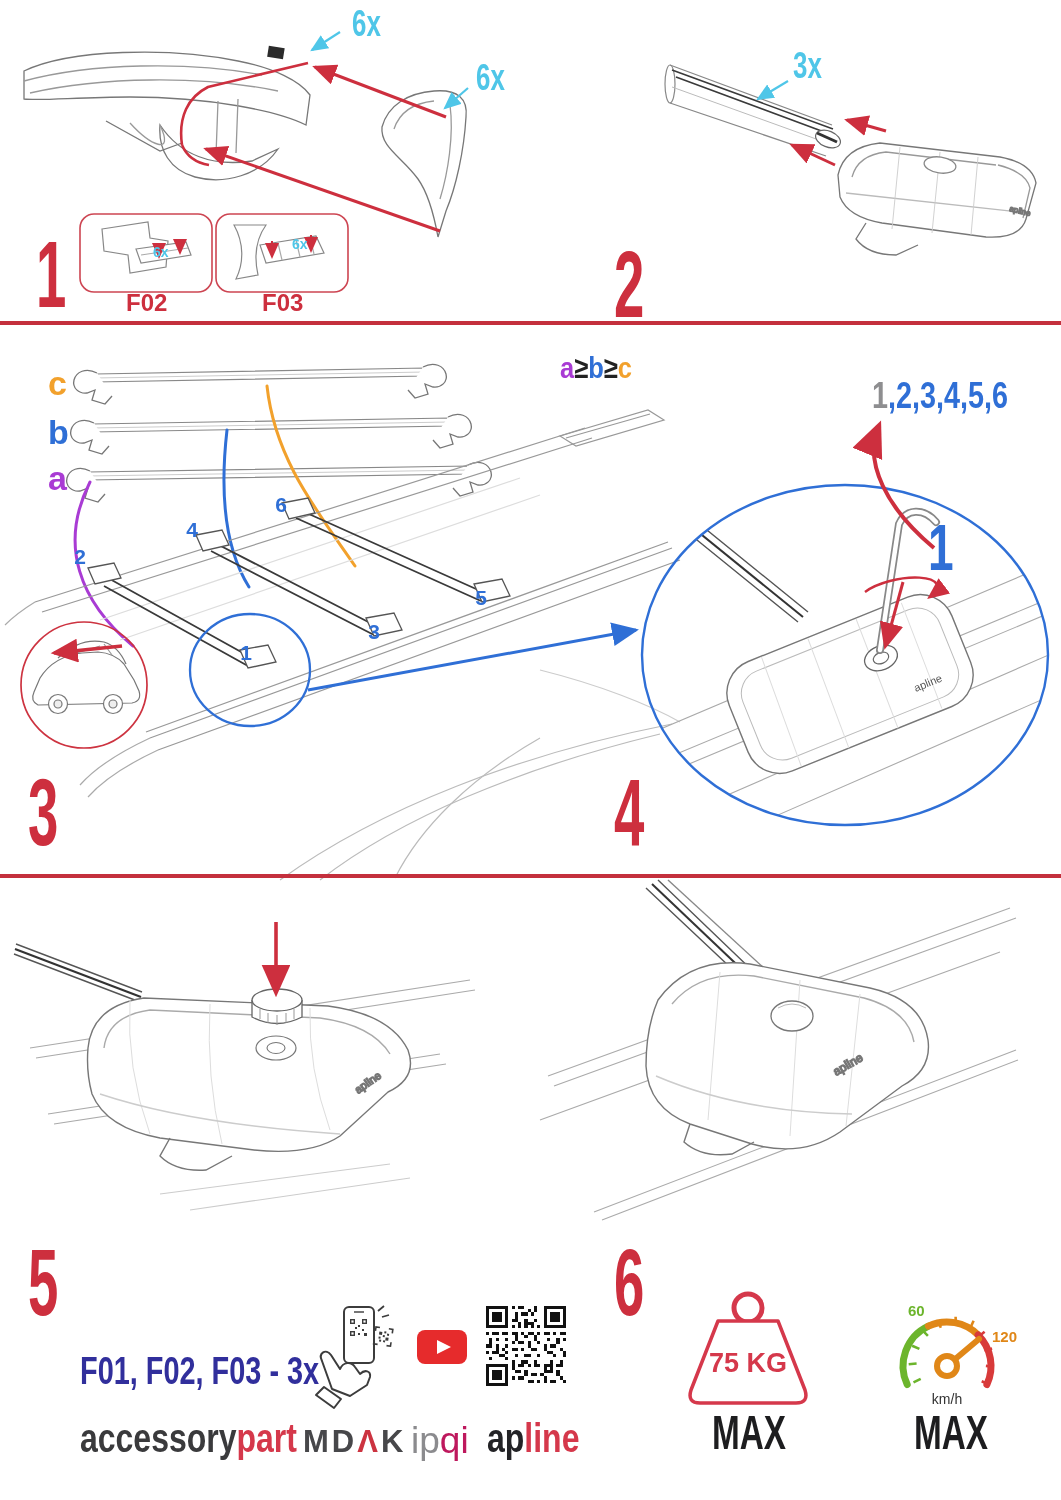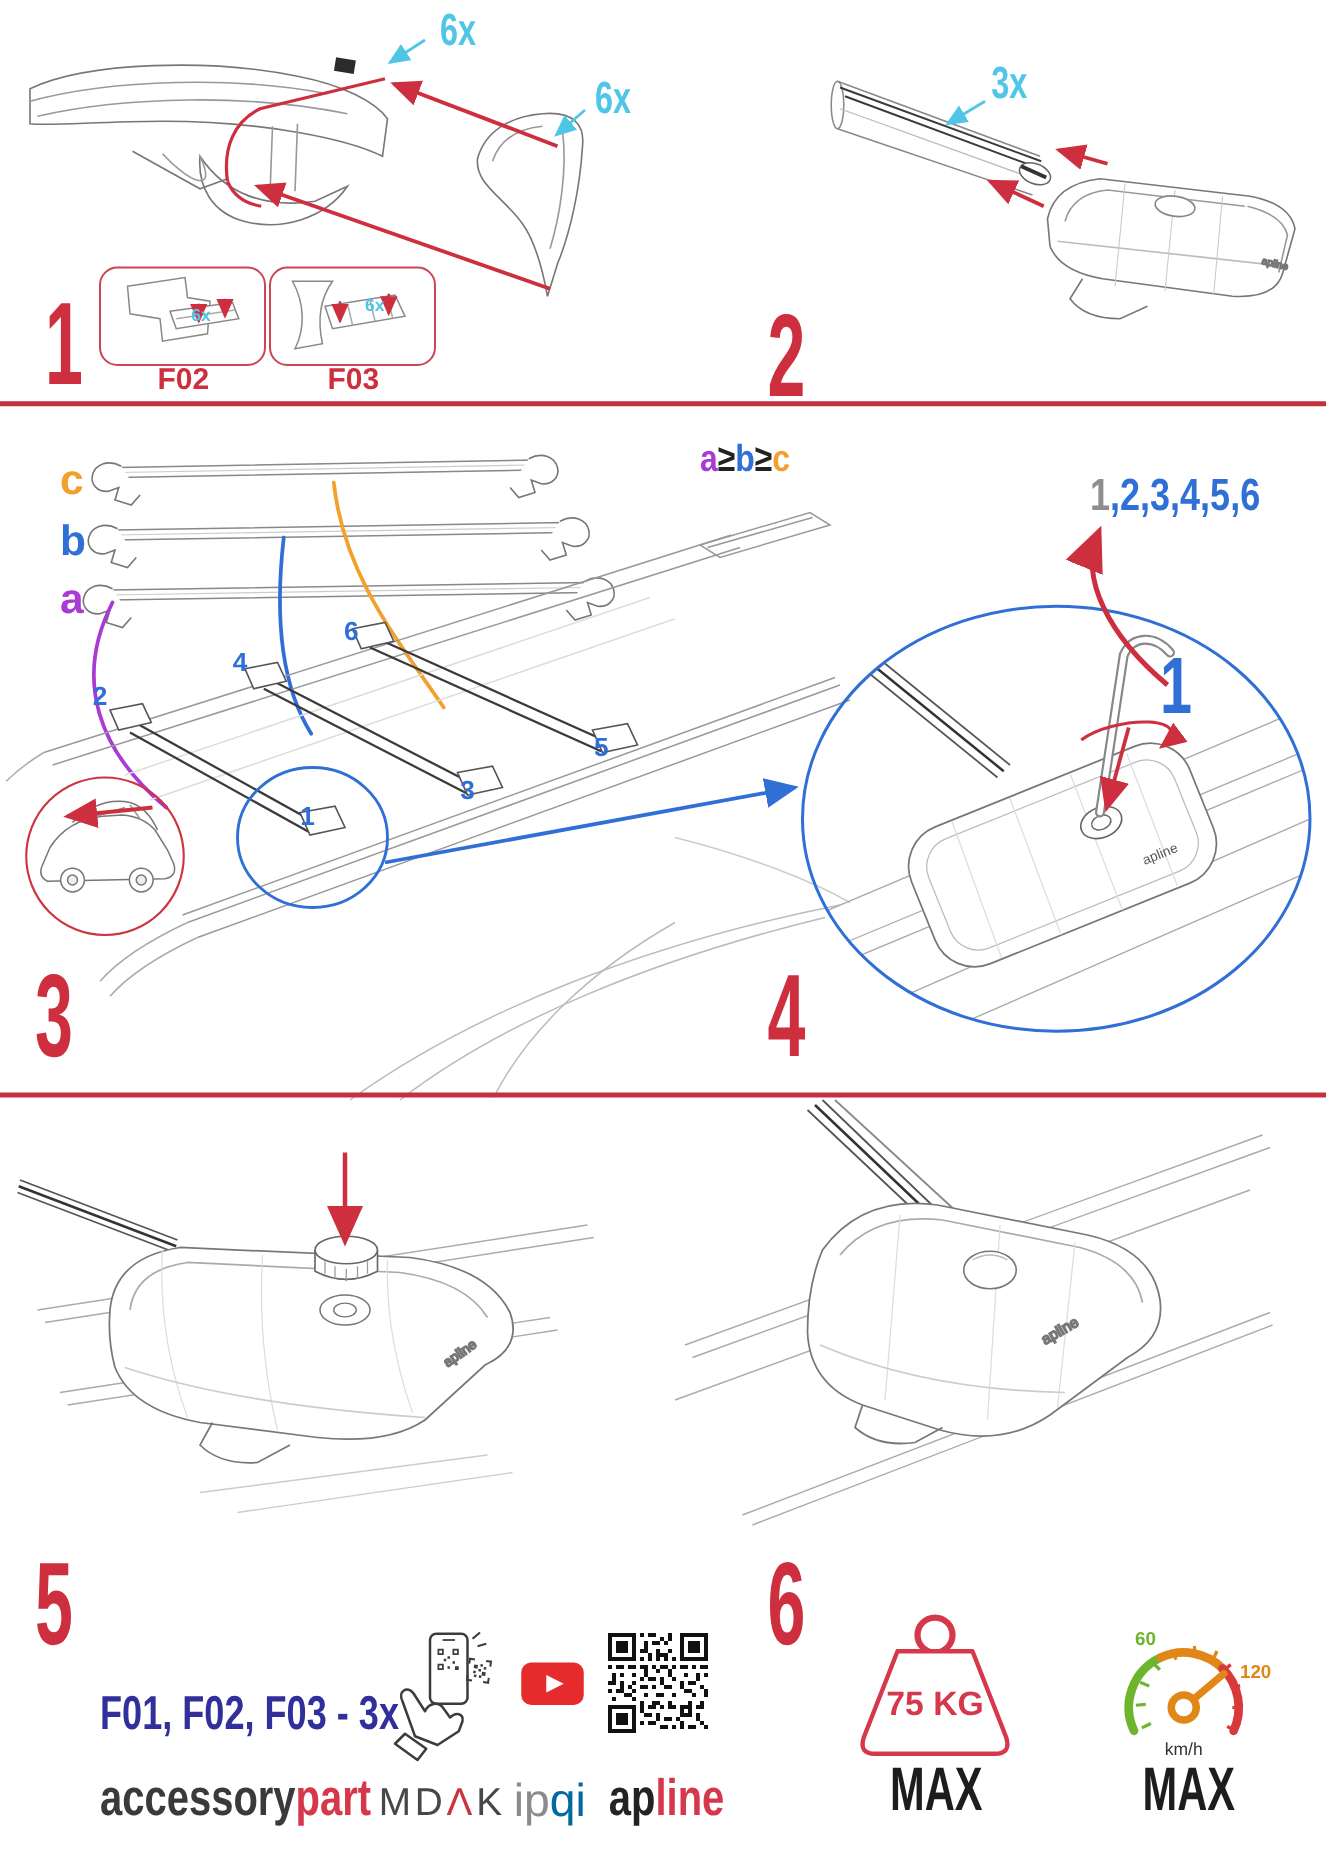--- a/index.html
+++ b/index.html
@@ -14,24 +14,24 @@
   .formula{font-weight:700;font-size:30px;line-height:1;transform:scaleX(.85);transform-origin:0 0;white-space:nowrap;}
   .purple{color:#a93bd4}.bluec{color:#2f6fd6}.orangec{color:#f2a12c}.darkc{color:#222}
   .grayc{color:#8e8e90}
   .seq{font-weight:700;font-size:36px;line-height:1;transform:scaleX(.8);transform-origin:0 0;white-space:nowrap;}
   .callout1{font-weight:700;font-size:64px;line-height:1;color:#2f6fd6;transform:scaleX(.72);transform-origin:0 0;}
   .partsline{font-weight:700;font-size:38px;line-height:1;color:#312f9c;
              transform:scaleX(.76);transform-origin:0 0;white-space:nowrap;}
   .brand{font-weight:700;font-size:41px;line-height:1;color:#3a3a3c;transform:scaleX(.78);
          transform-origin:0 0;white-space:nowrap;}
   .brand .redp{color:#d5384b}
-  .brand-mdak{font-weight:400;font-size:31px;letter-spacing:3px;color:#47474a;line-height:1;white-space:nowrap;}
+  .brand-mdak{font-weight:700;font-size:31px;letter-spacing:3px;color:#47474a;line-height:1;white-space:nowrap;}
   .brand-mdak .redp{color:#cc3340}
   .brand-ipqi{font-weight:400;font-size:37px;line-height:1;color:#8b8b8e;white-space:nowrap;}
-  .brand-ipqi .redp{color:#0369a1}
+  .brand-ipqi .redp{color:#be185d}
   .maxlabel{font-weight:700;font-size:49px;line-height:1;color:#1d1d1f;
             transform:scaleX(.68);transform-origin:0 0;}
   svg{display:block;overflow:visible;}
   svg text{font-family:"Liberation Sans",sans-serif;}
 </style>
 </head>
 <body>
 
 <div class="page">
 

